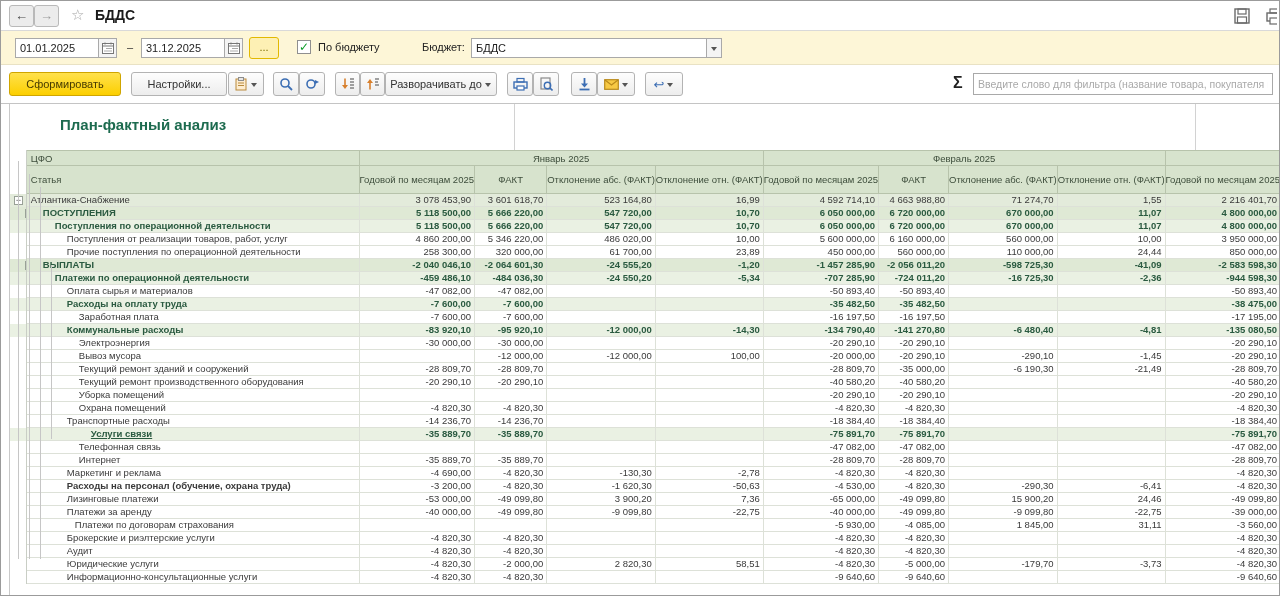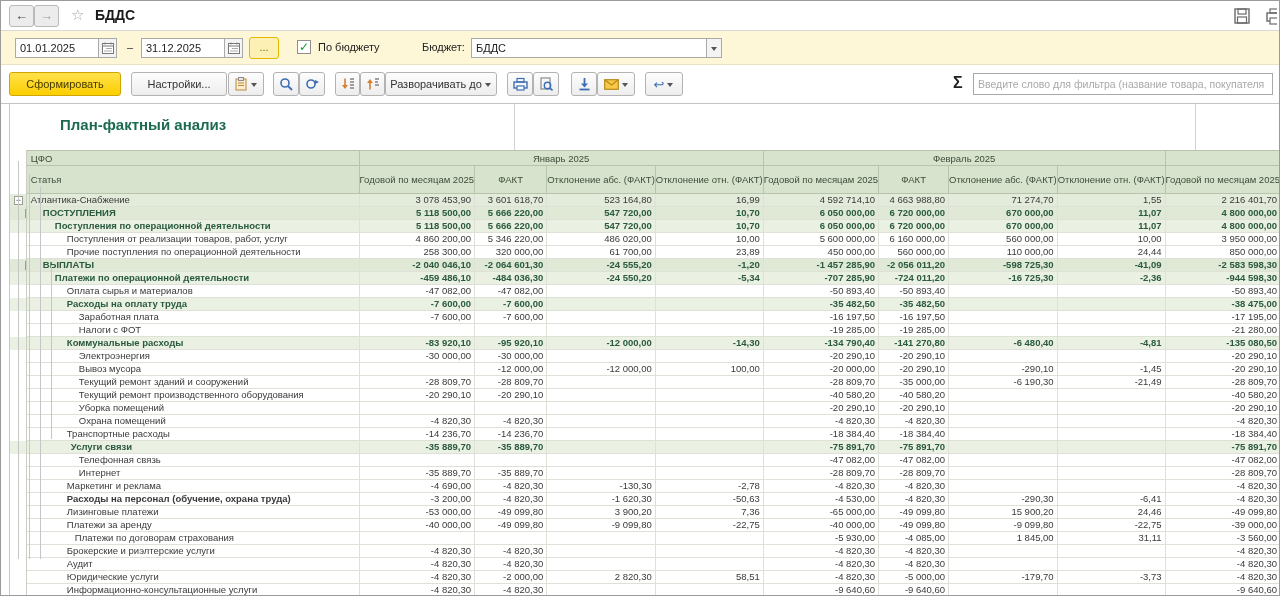--- a/index.html
+++ b/index.html
@@ -389,33 +389,20 @@
               <td class="num">-7 600,00</td>
               <td class="num">-7 600,00</td>
               <td class="num"></td>
               <td class="num"></td>
               <td class="num">-16 197,50</td>
               <td class="num">-16 197,50</td>
               <td class="num"></td>
               <td class="num"></td>
               <td class="num">-17 195,00</td>
             </tr>
-            <tr class="plain">
-              <td class="gut"></td>
-              <td class="lbl" style="padding-left: 52px;">Налоги с ФОТ</td>
-              <td class="num"></td>
-              <td class="num"></td>
-              <td class="num"></td>
-              <td class="num"></td>
-              <td class="num">-19 285,00</td>
-              <td class="num">-19 285,00</td>
-              <td class="num"></td>
-              <td class="num"></td>
-              <td class="num">-21 280,00</td>
-            </tr>
             <tr class="g2">
               <td class="gut"></td>
               <td class="lbl" style="padding-left: 40px;">Коммунальные расходы</td>
               <td class="num">-83 920,10</td>
               <td class="num">-95 920,10</td>
               <td class="num">-12 000,00</td>
               <td class="num">-14,30</td>
               <td class="num">-134 790,40</td>
               <td class="num">-141 270,80</td>
               <td class="num">-6 480,40</td>
@@ -508,21 +495,21 @@
               <td class="num"></td>
               <td class="num"></td>
               <td class="num">-18 384,40</td>
               <td class="num">-18 384,40</td>
               <td class="num"></td>
               <td class="num"></td>
               <td class="num">-18 384,40</td>
             </tr>
             <tr class="g2">
               <td class="gut"></td>
-              <td class="lbl" style="padding-left: 44px;">Услуги связи</td>
+              <td class="lbl" style="padding-left: 64px; text-decoration: underline;">Услуги связи</td>
               <td class="num">-35 889,70</td>
               <td class="num">-35 889,70</td>
               <td class="num"></td>
               <td class="num"></td>
               <td class="num">-75 891,70</td>
               <td class="num">-75 891,70</td>
               <td class="num"></td>
               <td class="num"></td>
               <td class="num">-75 891,70</td>
             </tr>

